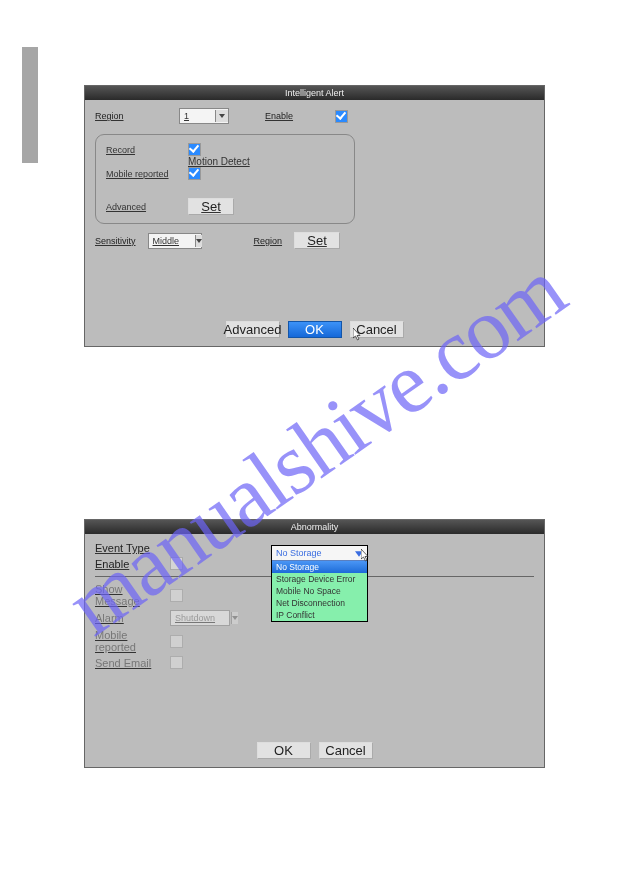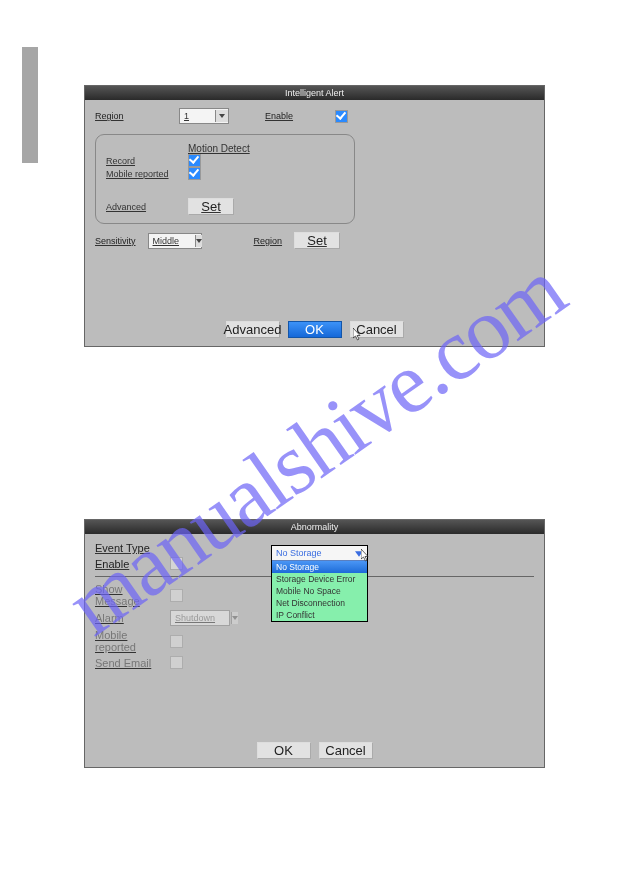--- a/index.html
+++ b/index.html
@@ -67,26 +67,26 @@
                 <path d="M0 0 L6 0 L3 4 Z" fill="#444"></path>
               </svg>
             </span>
         </span>
         <span class="field-label" style="margin-left:24px">Enable</span>
         <span class="chk" style="margin-left:30px"></span>
       </div>
 
       <div class="group-box gb">
         <div class="gb-row">
+            <span class="gb-lbl">Record</span>
+            <span class="chk"></span>
+          </div>
+        <div class="gb-row">
             <span class="gb-lbl"></span>
             <span>Motion Detect</span>
-          </div>
-        <div class="gb-row">
-            <span class="gb-lbl">Record</span>
-            <span class="chk"></span>
           </div>
         <div class="gb-row">
             <span class="gb-lbl">Mobile reported</span>
             <span class="chk"></span>
           </div>
         <div class="gb-row" style="margin-top:18px">
             <span class="gb-lbl">Advanced</span>
             <span class="btn" style="width:44px">Set</span>
           </div>
       </div>

